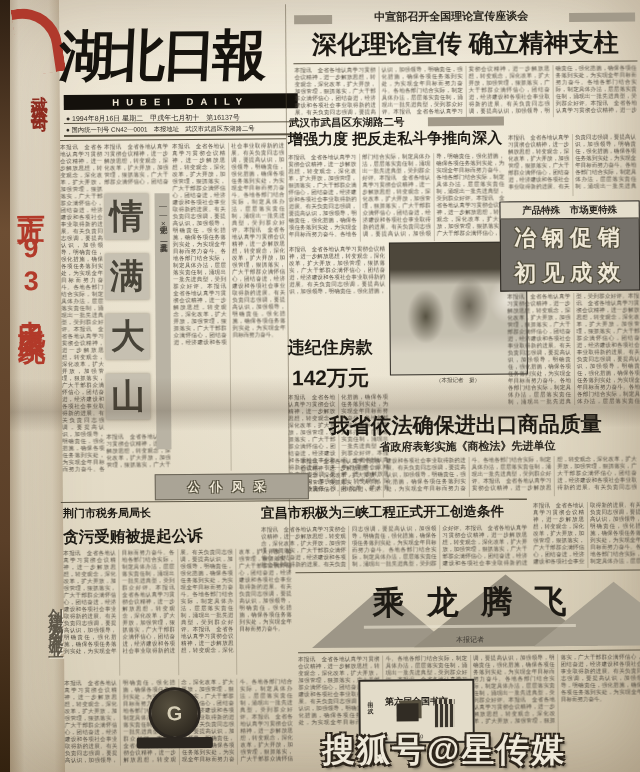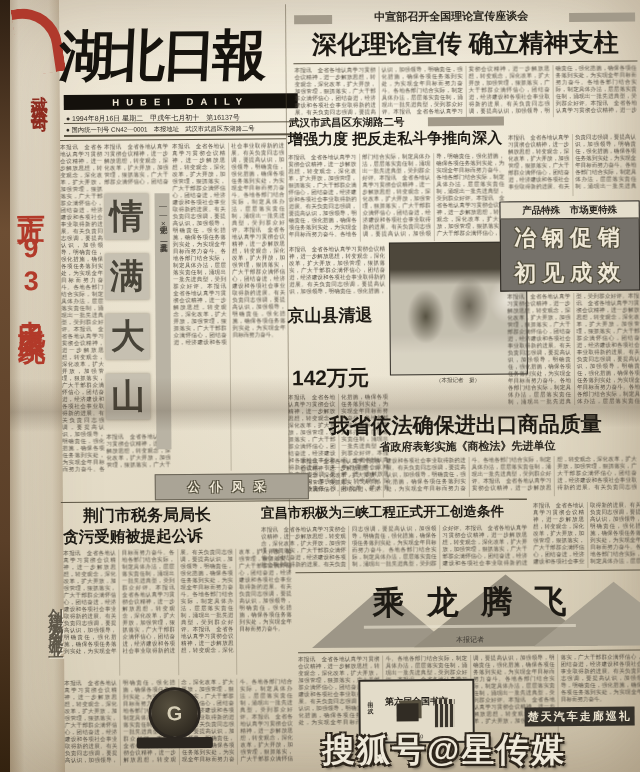--- a/index.html
+++ b/index.html
@@ -71,21 +71,21 @@
     <div class="abs hl" style="left:292px;top:32px;width:344px;font-size:25px;text-align:center;white-space:nowrap;">深化理论宣传  确立精神支柱</div>
     <div class="abs rule" style="left:292px;top:67px;width:344px;"></div>
     <div class="abs cols" style="left:293px;top:71px;width:342px;height:52px;column-count:4;">本报讯　全省各地认真学习贯彻会议精神，进一步解放思想，转变观念，深化改革，扩大开放，加强管理，狠抓落实，广大干部群众满怀信心，团结奋进，经济建设和各项社会事业取得新的进展。有关负责同志强调，要提高认识，加强领导，明确责任，强化措施，确保各项任务落到实处，为实现全年目标而努力奋斗。各地各部门结合实际，制定具体办法，层层落实责任制，涌现出一批先进典型，受到群众好评。本报讯　全省各地认真学习贯彻会议精神，进一步解放思想，转变观念，深化改革，扩大开放，加强管理，狠抓落实，广大干部群众满怀信心，团结奋进，经济建设和各项社会事业取得新的进展。有关负责同志强调，要提高认识，加强领导，明确责任，强化措施，确保各项任务落到实处，为实现全年目标而努力奋斗。各地各部门结合实际，制定具体办法，层层落实责任制，涌现出一批先进典型，受到群众好评。本报讯　全省各地认真学习贯彻会议精神，进一步解放思想，转变观念，深化改革，扩大开放，加强管理，狠抓落实，广大干部群众满怀信心，团结奋进，经济建设和各项社会事业取得新的进展。有关负责同志强调，要提高认识，加强领导，明确责任，强化措施，确保各项任务落到实处，为实现全年目标而努力奋斗。</div>
 
     <div class="abs kicker" style="left:287px;top:120px;font-size:10.5px;">武汉市武昌区东湖路二号</div>
     <div class="abs graybar" style="left:426px;top:122px;width:76px;"></div>
     <div class="abs hl" style="left:286px;top:134px;width:228px;font-size:15px;white-space:nowrap;">增强力度 把反走私斗争推向深入</div>
     <div class="abs cols" style="left:286px;top:158px;width:216px;height:88px;column-count:3;">本报讯　全省各地认真学习贯彻会议精神，进一步解放思想，转变观念，深化改革，扩大开放，加强管理，狠抓落实，广大干部群众满怀信心，团结奋进，经济建设和各项社会事业取得新的进展。有关负责同志强调，要提高认识，加强领导，明确责任，强化措施，确保各项任务落到实处，为实现全年目标而努力奋斗。各地各部门结合实际，制定具体办法，层层落实责任制，涌现出一批先进典型，受到群众好评。本报讯　全省各地认真学习贯彻会议精神，进一步解放思想，转变观念，深化改革，扩大开放，加强管理，狠抓落实，广大干部群众满怀信心，团结奋进，经济建设和各项社会事业取得新的进展。有关负责同志强调，要提高认识，加强领导，明确责任，强化措施，确保各项任务落到实处，为实现全年目标而努力奋斗。各地各部门结合实际，制定具体办法，层层落实责任制，涌现出一批先进典型，受到群众好评。本报讯　全省各地认真学习贯彻会议精神，进一步解放思想，转变观念，深化改革，扩大开放，加强管理，狠抓落实，广大干部群众满怀信心，团结奋进，经济建设和各项社会事业取得新的进展。有关负责同志强调，要提高认识，加强领导，明确责任，强化措施，确保各项任务落到实处，为实现全年目标而努力奋斗。</div>
     <div class="abs cols" style="left:286px;top:250px;width:96px;height:54px;column-count:1;">本报讯　全省各地认真学习贯彻会议精神，进一步解放思想，转变观念，深化改革，扩大开放，加强管理，狠抓落实，广大干部群众满怀信心，团结奋进，经济建设和各项社会事业取得新的进展。有关负责同志强调，要提高认识，加强领导，明确责任，强化措施，确保各项任务落到实处，为实现全年目标而努力奋斗。各地各部门结合实际，制定具体办法，层层落实责任制，涌现出一批先进典型，受到群众好评。本报讯　全省各地认真学习贯彻会议精神，进一步解放思想，转变观念，深化改革，扩大开放，加强管理，狠抓落实，广大干部群众满怀信心，团结奋进，经济建设和各项社会事业取得新的进展。有关负责同志强调，要提高认识，加强领导，明确责任，强化措施，确保各项任务落到实处，为实现全年目标而努力奋斗。各地各部门结合实际，制定具体办法，层层落实责任制，涌现出一批先进典型，受到群众好评。本报讯　全省各地认真学习贯彻会议精神，进一步解放思想，转变观念，深化改革，扩大开放，加强管理，狠抓落实，广大干部群众满怀信心，团结奋进，经济建设和各项社会事业取得新的进展。有关负责同志强调，要提高认识，加强领导，明确责任，强化措施，确保各项任务落到实处，为实现全年目标而努力奋斗。</div>
 
-    <div class="abs hl" style="left:284px;top:308px;font-size:17px;white-space:nowrap;">京山县清退</div>
+    <div class="abs hl" style="left:284px;top:340px;font-size:17px;white-space:nowrap;">违纪住房款</div>
     <div class="abs hl" style="left:288px;top:368px;font-size:21px;white-space:nowrap;">142万元</div>
     <div class="abs cols" style="left:284px;top:398px;width:100px;height:102px;column-count:2;">本报讯　全省各地认真学习贯彻会议精神，进一步解放思想，转变观念，深化改革，扩大开放，加强管理，狠抓落实，广大干部群众满怀信心，团结奋进，经济建设和各项社会事业取得新的进展。有关负责同志强调，要提高认识，加强领导，明确责任，强化措施，确保各项任务落到实处，为实现全年目标而努力奋斗。各地各部门结合实际，制定具体办法，层层落实责任制，涌现出一批先进典型，受到群众好评。本报讯　全省各地认真学习贯彻会议精神，进一步解放思想，转变观念，深化改革，扩大开放，加强管理，狠抓落实，广大干部群众满怀信心，团结奋进，经济建设和各项社会事业取得新的进展。有关负责同志强调，要提高认识，加强领导，明确责任，强化措施，确保各项任务落到实处，为实现全年目标而努力奋斗。各地各部门结合实际，制定具体办法，层层落实责任制，涌现出一批先进典型，受到群众好评。本报讯　全省各地认真学习贯彻会议精神，进一步解放思想，转变观念，深化改革，扩大开放，加强管理，狠抓落实，广大干部群众满怀信心，团结奋进，经济建设和各项社会事业取得新的进展。有关负责同志强调，要提高认识，加强领导，明确责任，强化措施，确保各项任务落到实处，为实现全年目标而努力奋斗。</div>
 
     <div class="abs photo" style="left:386px;top:247px;width:136px;height:131px;"></div>
     <div class="abs" style="left:386px;top:382px;width:136px;font-size:5.5px;color:#46423a;text-align:center;">（本报记者　摄）</div>
 
     <div class="abs cols" style="left:506px;top:140px;width:128px;height:62px;column-count:2;">本报讯　全省各地认真学习贯彻会议精神，进一步解放思想，转变观念，深化改革，扩大开放，加强管理，狠抓落实，广大干部群众满怀信心，团结奋进，经济建设和各项社会事业取得新的进展。有关负责同志强调，要提高认识，加强领导，明确责任，强化措施，确保各项任务落到实处，为实现全年目标而努力奋斗。各地各部门结合实际，制定具体办法，层层落实责任制，涌现出一批先进典型，受到群众好评。本报讯　全省各地认真学习贯彻会议精神，进一步解放思想，转变观念，深化改革，扩大开放，加强管理，狠抓落实，广大干部群众满怀信心，团结奋进，经济建设和各项社会事业取得新的进展。有关负责同志强调，要提高认识，加强领导，明确责任，强化措施，确保各项任务落到实处，为实现全年目标而努力奋斗。各地各部门结合实际，制定具体办法，层层落实责任制，涌现出一批先进典型，受到群众好评。本报讯　全省各地认真学习贯彻会议精神，进一步解放思想，转变观念，深化改革，扩大开放，加强管理，狠抓落实，广大干部群众满怀信心，团结奋进，经济建设和各项社会事业取得新的进展。有关负责同志强调，要提高认识，加强领导，明确责任，强化措施，确保各项任务落到实处，为实现全年目标而努力奋斗。</div>
 
     <div class="abs" style="left:497px;top:207px;width:138px;height:88px;border:1px solid #2b2721;background:#75716a;">
       <div style="background:#e5decc;border-bottom:1px solid #2b2721;font-size:9.5px;font-weight:700;text-align:center;height:16px;line-height:16px;color:#2b2721;">产品特殊　市场更特殊</div>
@@ -93,21 +93,21 @@
       <div class="outline-label" style="font-size:22px;font-weight:900;text-align:center;letter-spacing:6px;margin-top:5px;">初见成效</div>
     </div>
     <div class="abs cols" style="left:504px;top:299px;width:132px;height:112px;column-count:2;">本报讯　全省各地认真学习贯彻会议精神，进一步解放思想，转变观念，深化改革，扩大开放，加强管理，狠抓落实，广大干部群众满怀信心，团结奋进，经济建设和各项社会事业取得新的进展。有关负责同志强调，要提高认识，加强领导，明确责任，强化措施，确保各项任务落到实处，为实现全年目标而努力奋斗。各地各部门结合实际，制定具体办法，层层落实责任制，涌现出一批先进典型，受到群众好评。本报讯　全省各地认真学习贯彻会议精神，进一步解放思想，转变观念，深化改革，扩大开放，加强管理，狠抓落实，广大干部群众满怀信心，团结奋进，经济建设和各项社会事业取得新的进展。有关负责同志强调，要提高认识，加强领导，明确责任，强化措施，确保各项任务落到实处，为实现全年目标而努力奋斗。各地各部门结合实际，制定具体办法，层层落实责任制，涌现出一批先进典型，受到群众好评。本报讯　全省各地认真学习贯彻会议精神，进一步解放思想，转变观念，深化改革，扩大开放，加强管理，狠抓落实，广大干部群众满怀信心，团结奋进，经济建设和各项社会事业取得新的进展。有关负责同志强调，要提高认识，加强领导，明确责任，强化措施，确保各项任务落到实处，为实现全年目标而努力奋斗。</div>
 
     <div class="abs hl" style="left:300px;top:416px;width:322px;font-size:21px;text-align:center;white-space:nowrap;">我省依法确保进出口商品质量</div>
     <div class="abs kicker" style="left:318px;top:444px;width:290px;font-size:11px;text-align:center;">省政府表彰实施《商检法》先进单位</div>
     <div class="abs cols" style="left:296px;top:462px;width:336px;height:40px;column-count:4;">本报讯　全省各地认真学习贯彻会议精神，进一步解放思想，转变观念，深化改革，扩大开放，加强管理，狠抓落实，广大干部群众满怀信心，团结奋进，经济建设和各项社会事业取得新的进展。有关负责同志强调，要提高认识，加强领导，明确责任，强化措施，确保各项任务落到实处，为实现全年目标而努力奋斗。各地各部门结合实际，制定具体办法，层层落实责任制，涌现出一批先进典型，受到群众好评。本报讯　全省各地认真学习贯彻会议精神，进一步解放思想，转变观念，深化改革，扩大开放，加强管理，狠抓落实，广大干部群众满怀信心，团结奋进，经济建设和各项社会事业取得新的进展。有关负责同志强调，要提高认识，加强领导，明确责任，强化措施，确保各项任务落到实处，为实现全年目标而努力奋斗。各地各部门结合实际，制定具体办法，层层落实责任制，涌现出一批先进典型，受到群众好评。本报讯　全省各地认真学习贯彻会议精神，进一步解放思想，转变观念，深化改革，扩大开放，加强管理，狠抓落实，广大干部群众满怀信心，团结奋进，经济建设和各项社会事业取得新的进展。有关负责同志强调，要提高认识，加强领导，明确责任，强化措施，确保各项任务落到实处，为实现全年目标而努力奋斗。</div>
 
     <div class="abs rule" style="left:56px;top:504px;width:466px;"></div>
 
-    <div class="abs hl" style="left:58px;top:508px;font-size:16px;white-space:nowrap;padding-left:20px;">荆门市税务局局长</div>
+    <div class="abs hl" style="left:58px;top:508px;font-size:11px;white-space:nowrap;">荆门市税务局局长</div>
     <div class="abs hl" style="left:58px;top:529px;font-size:15.5px;white-space:nowrap;">贪污受贿被提起公诉</div>
     <div class="abs cols" style="left:58px;top:552px;width:228px;height:126px;column-count:4;">本报讯　全省各地认真学习贯彻会议精神，进一步解放思想，转变观念，深化改革，扩大开放，加强管理，狠抓落实，广大干部群众满怀信心，团结奋进，经济建设和各项社会事业取得新的进展。有关负责同志强调，要提高认识，加强领导，明确责任，强化措施，确保各项任务落到实处，为实现全年目标而努力奋斗。各地各部门结合实际，制定具体办法，层层落实责任制，涌现出一批先进典型，受到群众好评。本报讯　全省各地认真学习贯彻会议精神，进一步解放思想，转变观念，深化改革，扩大开放，加强管理，狠抓落实，广大干部群众满怀信心，团结奋进，经济建设和各项社会事业取得新的进展。有关负责同志强调，要提高认识，加强领导，明确责任，强化措施，确保各项任务落到实处，为实现全年目标而努力奋斗。各地各部门结合实际，制定具体办法，层层落实责任制，涌现出一批先进典型，受到群众好评。本报讯　全省各地认真学习贯彻会议精神，进一步解放思想，转变观念，深化改革，扩大开放，加强管理，狠抓落实，广大干部群众满怀信心，团结奋进，经济建设和各项社会事业取得新的进展。有关负责同志强调，要提高认识，加强领导，明确责任，强化措施，确保各项任务落到实处，为实现全年目标而努力奋斗。</div>
 
     <div class="abs hl" style="left:256px;top:508px;width:266px;font-size:13.5px;white-space:nowrap;">宜昌市积极为三峡工程正式开工创造条件</div>
     <div class="abs cols" style="left:256px;top:530px;width:266px;height:44px;column-count:3;">本报讯　全省各地认真学习贯彻会议精神，进一步解放思想，转变观念，深化改革，扩大开放，加强管理，狠抓落实，广大干部群众满怀信心，团结奋进，经济建设和各项社会事业取得新的进展。有关负责同志强调，要提高认识，加强领导，明确责任，强化措施，确保各项任务落到实处，为实现全年目标而努力奋斗。各地各部门结合实际，制定具体办法，层层落实责任制，涌现出一批先进典型，受到群众好评。本报讯　全省各地认真学习贯彻会议精神，进一步解放思想，转变观念，深化改革，扩大开放，加强管理，狠抓落实，广大干部群众满怀信心，团结奋进，经济建设和各项社会事业取得新的进展。有关负责同志强调，要提高认识，加强领导，明确责任，强化措施，确保各项任务落到实处，为实现全年目标而努力奋斗。各地各部门结合实际，制定具体办法，层层落实责任制，涌现出一批先进典型，受到群众好评。本报讯　全省各地认真学习贯彻会议精神，进一步解放思想，转变观念，深化改革，扩大开放，加强管理，狠抓落实，广大干部群众满怀信心，团结奋进，经济建设和各项社会事业取得新的进展。有关负责同志强调，要提高认识，加强领导，明确责任，强化措施，确保各项任务落到实处，为实现全年目标而努力奋斗。</div>
     <div class="abs cols" style="left:528px;top:508px;width:108px;height:66px;column-count:2;">本报讯　全省各地认真学习贯彻会议精神，进一步解放思想，转变观念，深化改革，扩大开放，加强管理，狠抓落实，广大干部群众满怀信心，团结奋进，经济建设和各项社会事业取得新的进展。有关负责同志强调，要提高认识，加强领导，明确责任，强化措施，确保各项任务落到实处，为实现全年目标而努力奋斗。各地各部门结合实际，制定具体办法，层层落实责任制，涌现出一批先进典型，受到群众好评。本报讯　全省各地认真学习贯彻会议精神，进一步解放思想，转变观念，深化改革，扩大开放，加强管理，狠抓落实，广大干部群众满怀信心，团结奋进，经济建设和各项社会事业取得新的进展。有关负责同志强调，要提高认识，加强领导，明确责任，强化措施，确保各项任务落到实处，为实现全年目标而努力奋斗。各地各部门结合实际，制定具体办法，层层落实责任制，涌现出一批先进典型，受到群众好评。本报讯　全省各地认真学习贯彻会议精神，进一步解放思想，转变观念，深化改革，扩大开放，加强管理，狠抓落实，广大干部群众满怀信心，团结奋进，经济建设和各项社会事业取得新的进展。有关负责同志强调，要提高认识，加强领导，明确责任，强化措施，确保各项任务落到实处，为实现全年目标而努力奋斗。</div>
 
     <div class="abs" style="left:150px;top:477px;width:152px;height:24px;background:#aaa496;border:1px solid #6b6557;display:flex;align-items:center;justify-content:center;">
       <span class="outline-label" style="font-size:12px;font-weight:900;letter-spacing:10px;">公仆风采</span>
     </div>
@@ -146,23 +146,20 @@
     <div class="abs" style="left:130px;top:740px;width:76px;height:11px;background:#2b2620;border-radius:2px;"></div>
 
     <div class="abs" style="left:352px;top:684px;width:112px;height:60px;border:2px solid #2e2a23;background:#e3dcc9;">
       <div style="font-size:9px;font-weight:900;text-align:center;margin-top:14px;color:#211d17;">第六届全国书市</div>
       <span class="vtext" style="position:absolute;left:5px;top:16px;font-size:6px;color:#2b2721;">中国·武汉</span>
       <div style="position:absolute;left:36px;top:22px;width:22px;height:18px;background:#312c24;box-shadow:3px -3px 0 #57503f;"></div>
       <div style="position:absolute;left:74px;top:18px;width:20px;height:28px;background:repeating-linear-gradient(90deg,#3a352c 0 3px,#cfc8b5 3px 5px);"></div>
       <div style="position:absolute;left:30px;bottom:2px;width:50px;font-size:5.5px;text-align:center;color:#2b2721;">’94.10</div>
     </div>
 
-    <div class="abs" style="left:518px;top:713px;width:110px;height:19px;background:#35312a;display:flex;align-items:center;justify-content:center;">
-      <span style="color:#ece4d0;font-size:11px;font-weight:700;letter-spacing:2px;white-space:nowrap;">楚天汽车走廊巡礼</span>
-    </div>
 
     <div class="abs crease"></div>
   </div>
 
   <div class="abs brownedge"></div>
 
   <div class="abs" style="left:322px;top:728px;width:318px;z-index:60;font-size:33px;font-weight:900;color:#efe9da;letter-spacing:2px;white-space:nowrap;text-shadow:2px 2px 0 #2e261c,-2px -2px 0 #2e261c,2px -2px 0 #2e261c,-2px 2px 0 #2e261c,3px 3px 3px rgba(0,0,0,.45);">搜狐号@星传媒</div>
 </div>
 
 </body></html>

